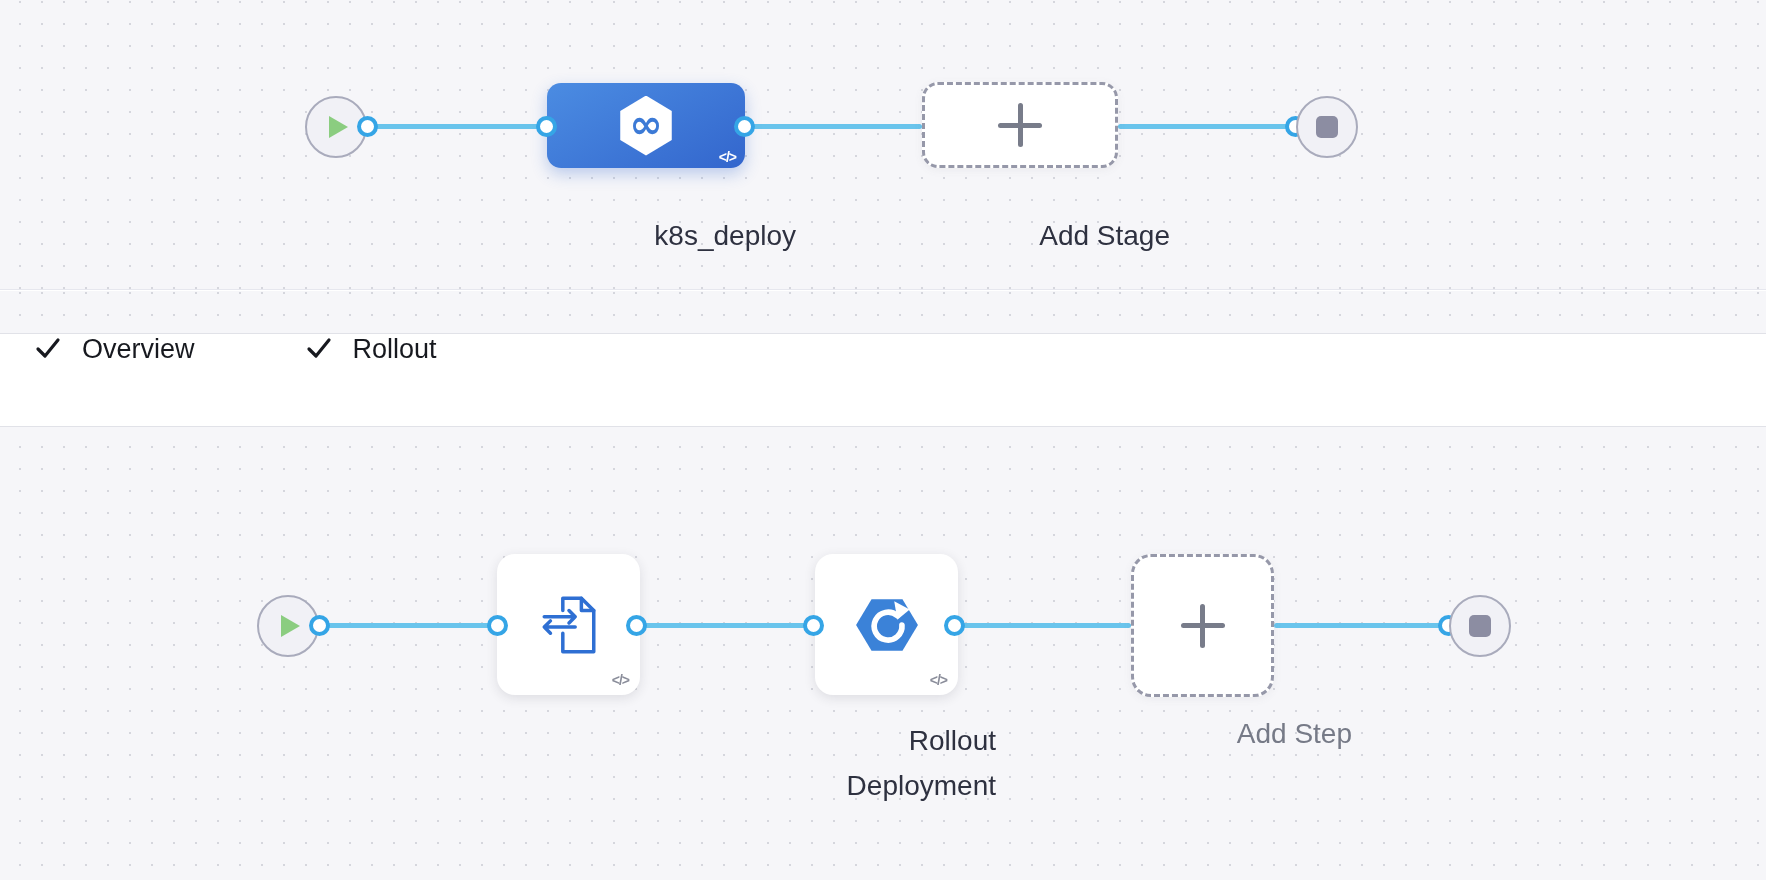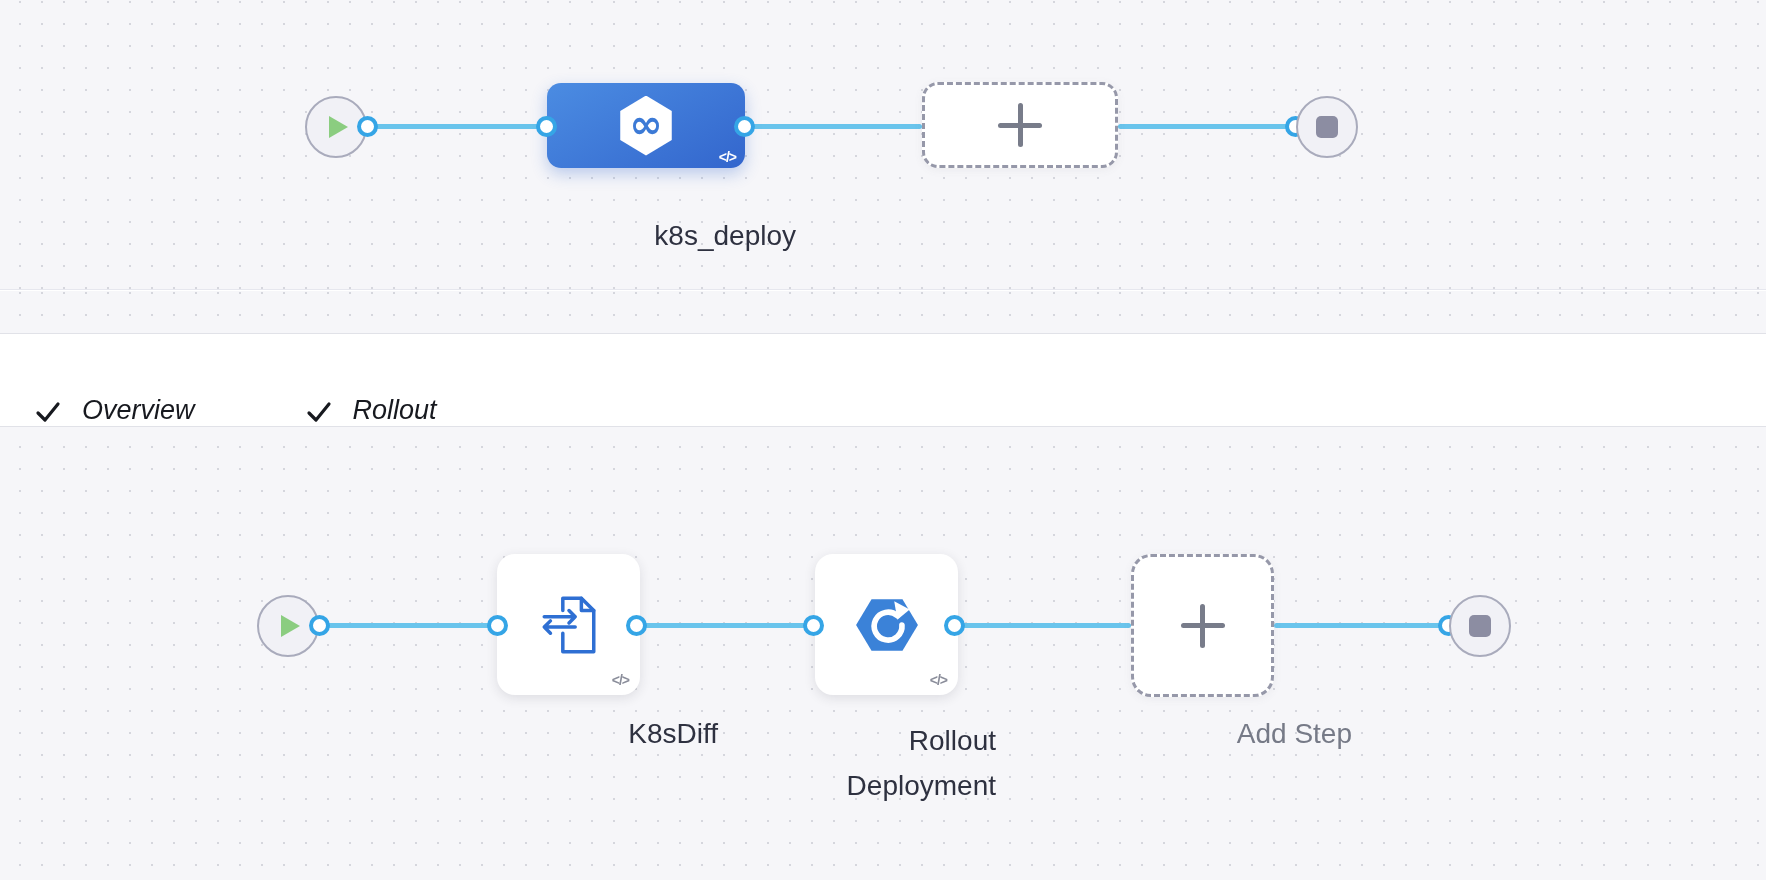--- a/index.html
+++ b/index.html
@@ -62,22 +62,22 @@
 
   
   .node-label { position:absolute; width:300px; text-align:right;
     font-size:28px; color:#2e3140; }
   .node-label.muted { color:#767a87; }
 
   
   #tab-bar { position:absolute; left:0; top:42px; width:1766px; height:94px;
     background:#ffffff; border-top:1px solid #e1e2e8; border-bottom:1px solid #e1e2e8;
     display:flex; align-items:stretch; padding-left:2px; }
-  .tab { position:relative; display:flex; align-items:flex-end; padding:0 32px;
-    margin-right:46px; cursor:pointer;font-style:italic; }
+  .tab { position:relative; display:flex; align-items:flex-start; padding:0 32px;
+    margin-right:46px; cursor:pointer; }
   .tab .check { width:28px; height:28px; margin-right:20px; flex:none; }
   .tab-label { font-size:27px; color:#17191f; white-space:nowrap; }
   .tab.active .tab-label { font-weight:700; }
   .tab-underline { position:absolute; left:0; right:0; bottom:1px; height:7px;
     border-radius:4px; background:#3576cd; }
 </style>
 </head>
 <body>
 
 <div class="canvas" id="stage-canvas">
@@ -106,20 +106,21 @@
         <div class="v"></div>
       </div>
   </div>
 
   <div class="port" style="left:1285px; top:116px;"></div>
   <div class="terminal" style="left:1296px; top:96px;">
     <div class="stop-sq"></div>
   </div>
 
   <div class="node-label" style="left:496px; top:220px;">k8s_deploy</div>
+  <div class="node-label" style="left:870px; top:220px;">Add Stage</div>
 </div>
 
 <div class="canvas" id="exec-panel">
 
   <div id="tab-bar">
     <div class="tab">
       <svg class="check" viewBox="0 0 28 28">
           <polyline points="4,15 11,22 24,6" fill="none" stroke="#17191f" stroke-width="3.2" stroke-linecap="round" stroke-linejoin="round"></polyline>
         </svg>
       <span class="tab-label">Overview</span>
@@ -170,16 +171,15 @@
         <div class="h"></div>
         <div class="v"></div>
       </div>
   </div>
 
   <div class="port" style="left:1438px; top:324px;"></div>
   <div class="terminal" style="left:1449px; top:304px;">
     <div class="stop-sq"></div>
   </div>
 
-  <div class="node-label" style="left:418px; top:427px;">K8sDiff</div>
   <div class="node-label muted" style="left:1052px; top:427px;">Add Step</div>
   <div class="node-label" style="left:776px; top:427px; width:220px; line-height:45px;">Rollout Deployment</div>
 </div>
 
 </body></html>

